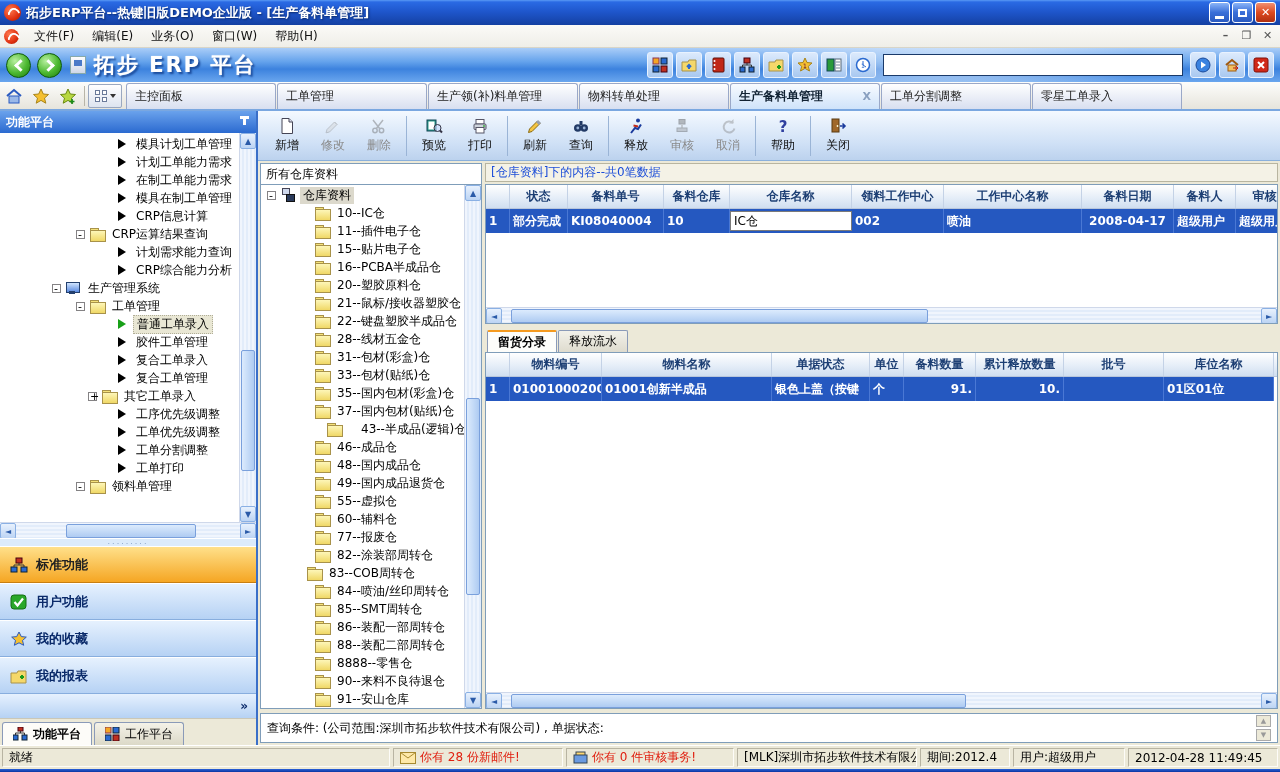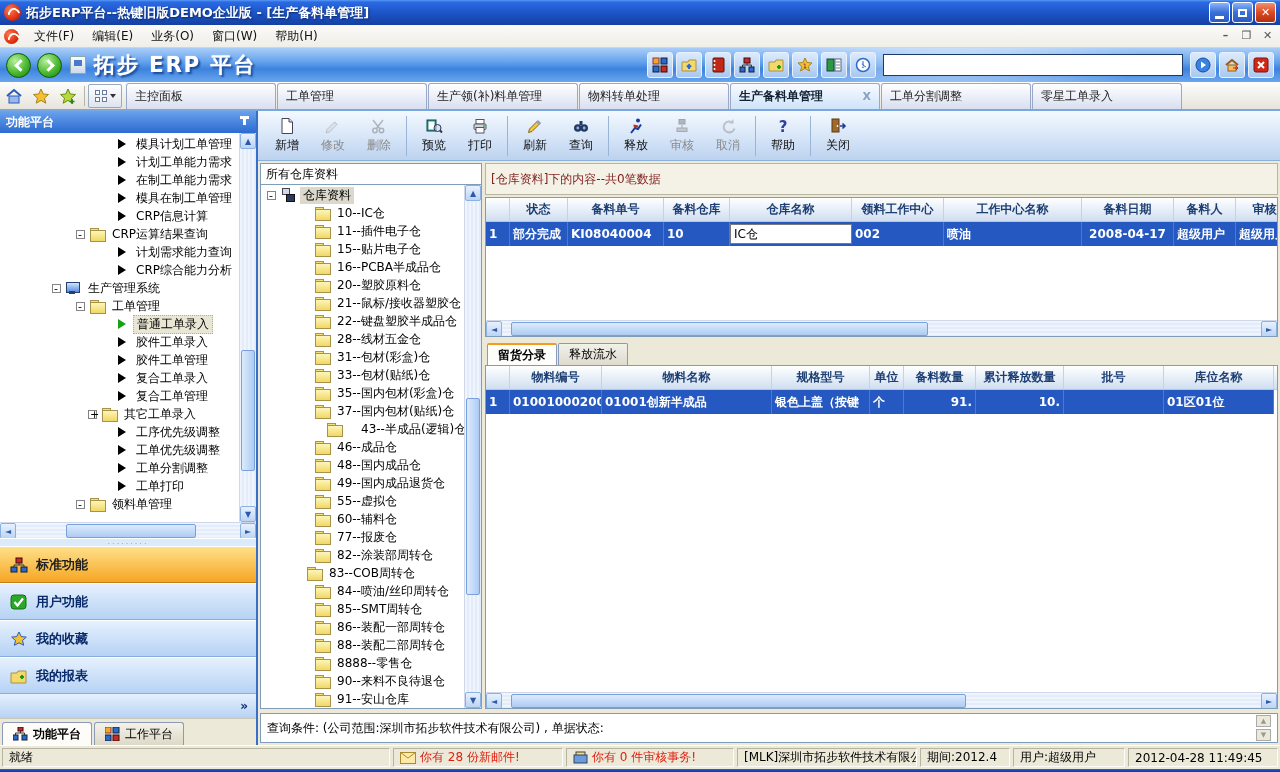--- a/index.html
+++ b/index.html
@@ -98,21 +98,21 @@
 .asep{width:1px;height:40px;background:#9ab4d6;margin:0 4px;flex:none}
 .cbody{flex:1;display:flex;min-height:0;padding:2px}
 
 .whpanel{width:222px;flex:none;border:1px solid #7f9db9;background:#fff;display:flex;flex-direction:column;margin-right:3px}
 .whheader{height:21px;border-bottom:1px solid #7f9db9;display:flex;align-items:center;padding:0 5px;background:#fff;flex:none}
 .whtree{flex:1;display:flex;min-height:0}
 .whtree .tree{padding-top:1px}
 .lbl.rootsel{background:#dcd9cc}
 
 .rpanel{flex:1;display:flex;flex-direction:column;min-width:0}
-.infobar{height:32px;background:#f4f2e6;border:1px solid #b8b5a0;color:#7f1d1d;display:flex;align-items:center;padding:8px 5px;margin-bottom:2px;flex:none;white-space:nowrap;overflow:hidden}
+.infobar{height:19px;background:#f4f2e6;border:1px solid #b8b5a0;color:#1d4ed8;display:flex;align-items:center;padding:8px 5px;margin-bottom:2px;flex:none;white-space:nowrap;overflow:hidden}
 .gridbox{border:1px solid #7f9db9;background:#fff;display:flex;flex-direction:column;overflow:hidden}
 .gb1{height:140px;flex:none}
 .gb2{flex:1;min-height:0}
 .ghead{height:24px;display:flex;background:linear-gradient(180deg,#ffffff,#e3ecf7 60%,#d0def0);border-bottom:1px solid #b8c6dc;flex:none;width:max-content;min-width:100%}
 .ghead .c{border-right:1px solid #c4d2e6;color:#1d3f74;font-weight:bold;display:flex;align-items:center;justify-content:center}
 .grow{height:24px;display:flex;background:#2558c0;color:#fff;font-weight:bold;width:max-content;flex:none}
 .grow .c{display:flex;align-items:center;border-right:1px solid #4a78d4}
 .c{flex:none;overflow:hidden;white-space:nowrap;padding:0 3px}
 .c.num{justify-content:flex-end}
 .c.ctr{justify-content:center}
@@ -379,25 +379,20 @@
               <span class="lbl">工单管理</span>
             </div>
             <div class="trow sel" style="padding-left: 100px;">
               <span class="exp none"></span>
               <span class="ticon garrow"></span>
               <span class="lbl">普通工单录入</span>
             </div>
             <div class="trow" style="padding-left: 100px;">
               <span class="exp none"></span>
               <span class="ticon arrow"></span>
-              <span class="lbl">胶件工单录入</span>
-            </div>
-            <div class="trow" style="padding-left: 100px;">
-              <span class="exp none"></span>
-              <span class="ticon arrow"></span>
               <span class="lbl">胶件工单管理</span>
             </div>
             <div class="trow" style="padding-left: 100px;">
               <span class="exp none"></span>
               <span class="ticon arrow"></span>
               <span class="lbl">复合工单录入</span>
             </div>
             <div class="trow" style="padding-left: 100px;">
               <span class="exp none"></span>
               <span class="ticon arrow"></span>
@@ -828,21 +823,21 @@
                 <span>释放流水</span>
               </div>
             </div>
 
           <div class="gridbox gb2">
             <div class="ghead">
 
             <span class="c" style="width: 24px;"></span>
                 <span class="c" style="width: 92px;">物料编号</span>
                 <span class="c" style="width: 170px;">物料名称</span>
-                <span class="c" style="width: 98px;">规格型号</span>
+                <span class="c" style="width: 98px;">单据状态</span>
                 <span class="c" style="width: 34px;">单位</span>
                 <span class="c" style="width: 72px;">备料数量</span>
                 <span class="c" style="width: 88px;">累计释放数量</span>
                 <span class="c" style="width: 100px;">批号</span>
                 <span class="c" style="width: 110px;">库位名称</span>
               </div>
             <div class="grow">
 
             <span class="c" style="width: 24px;">1</span>
                 <span class="c" style="width: 92px;">0100100020000</span>

